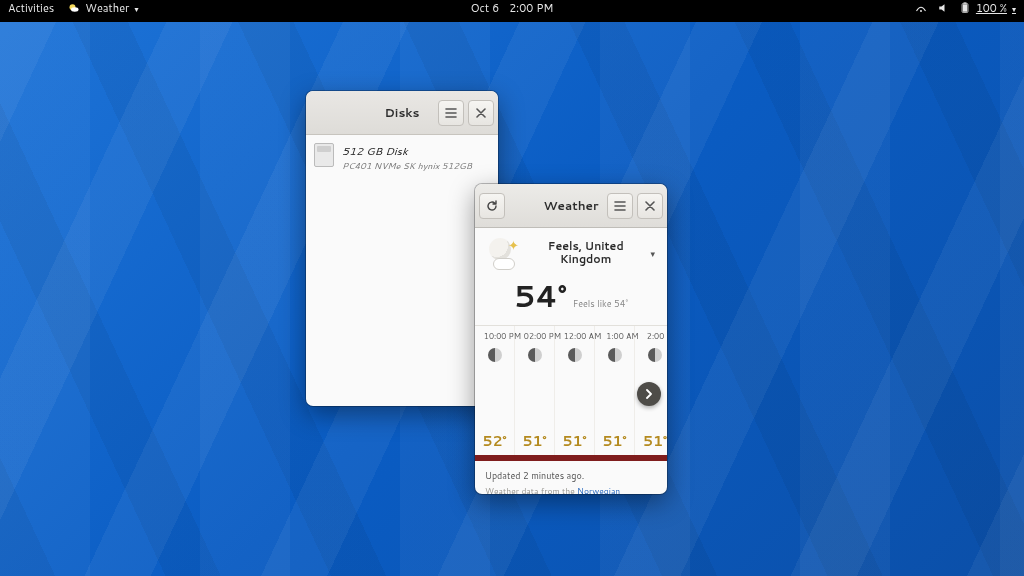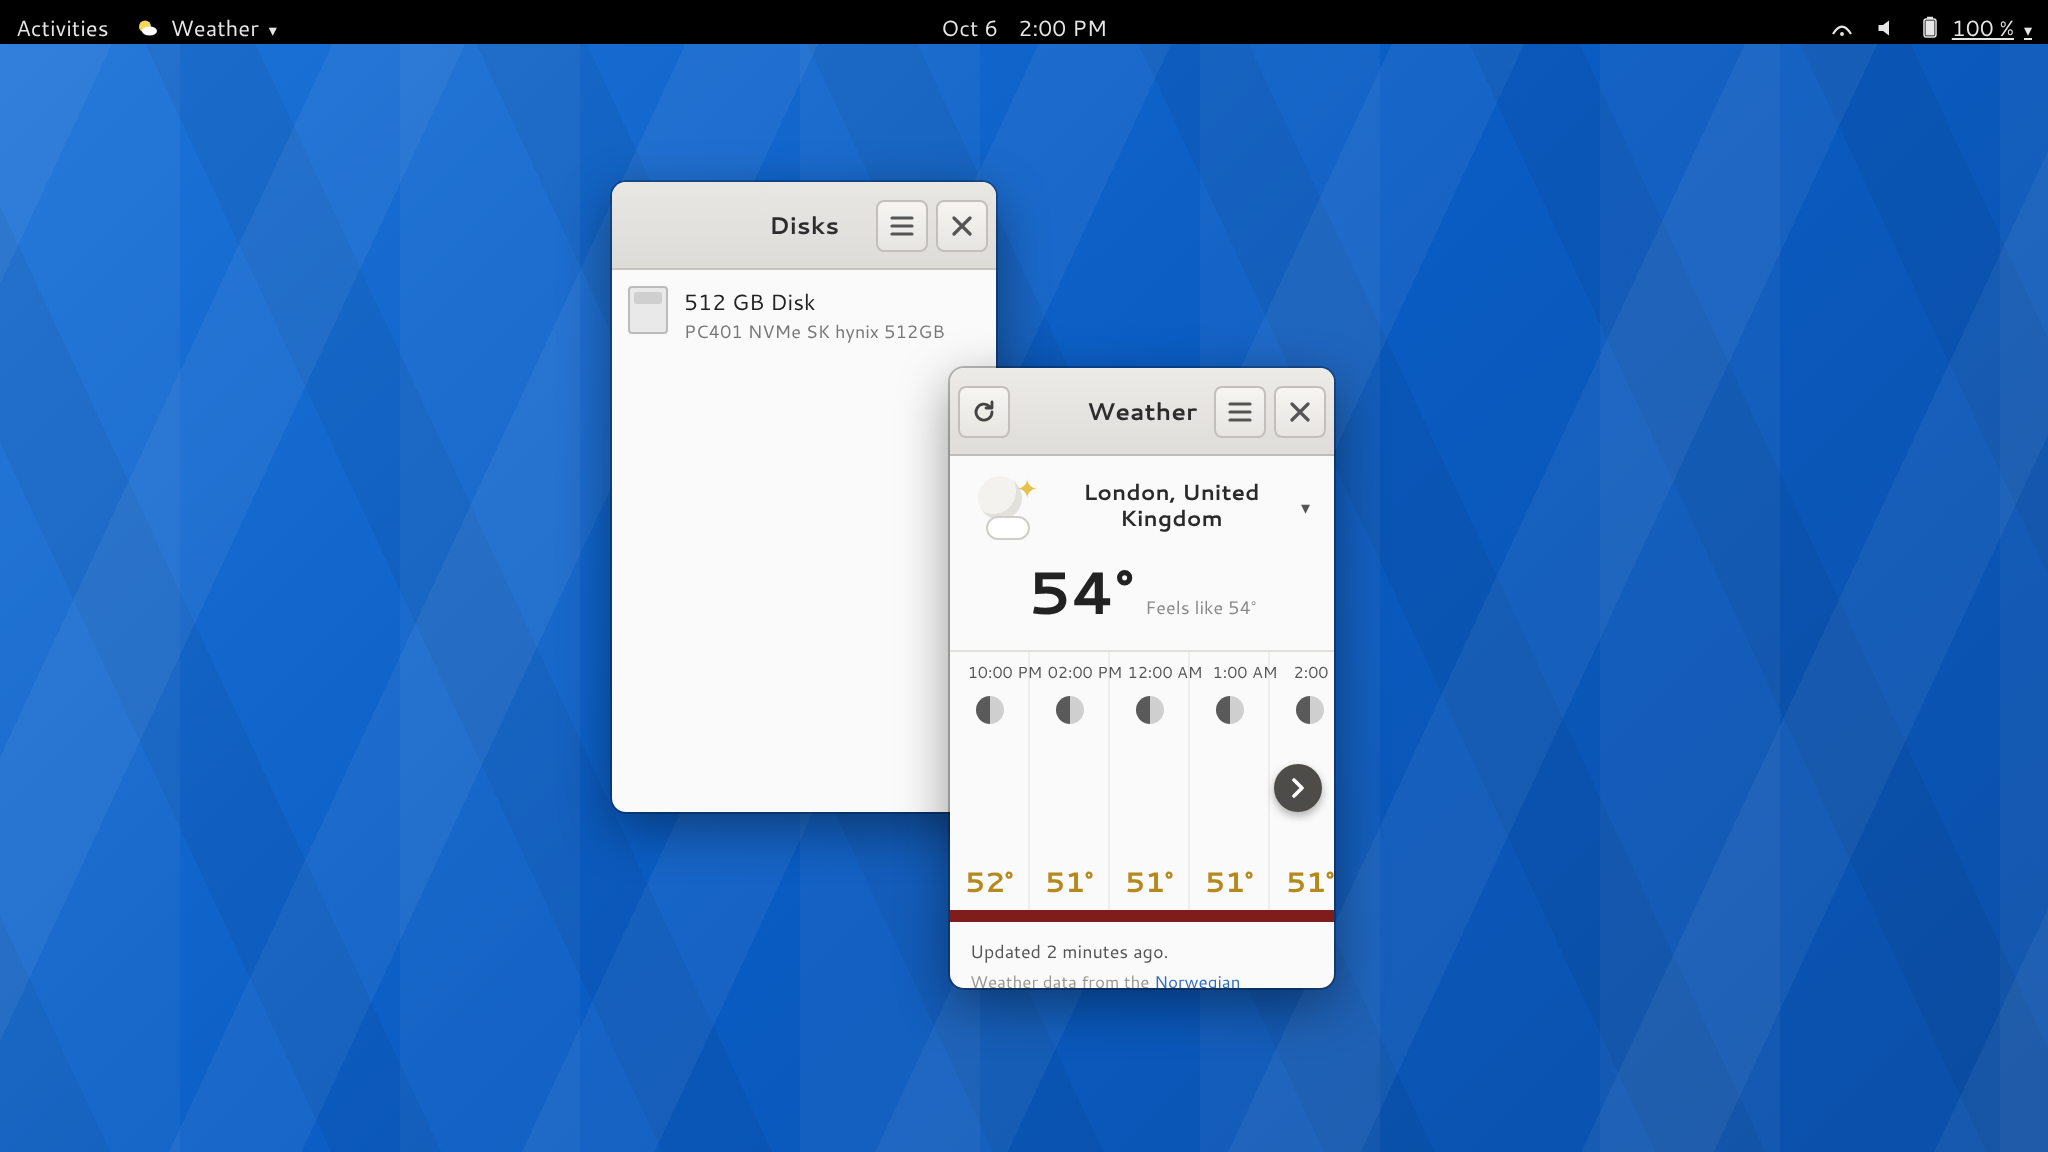--- a/index.html
+++ b/index.html
@@ -19,21 +19,21 @@
   }
   .wall::after{
     background:
       repeating-linear-gradient(90deg, rgba(255,255,255,0.04) 0 90px, rgba(255,255,255,0) 90px 200px);
   }
 
   
   .topbar {
     position: absolute; top:0; left:0; right:0; height:22px;
     background:#000; color:#e6e6e6; font-size:11px;
-    display:flex; align-items:flex-end; padding:0 8px;
+    display:flex; align-items:flex-start; padding:0 8px;
     z-index:100;
   }
   .topbar .center { position:absolute; left:50%; transform:translateX(-50%); display:flex; gap:10px; }
   .topbar .right { margin-left:auto; display:flex; align-items:center; gap:10px;text-decoration:underline; }
   .topbar .left { display:flex; align-items:center; gap:14px; }
   .topbar .item { display:flex; align-items:center; gap:5px; cursor:pointer; }
   .tri-down { font-size:8px; position:relative; top:1px; }
   .ico { width:12px; height:12px; display:inline-block; }
 
   
@@ -54,21 +54,21 @@
     width:26px; height:26px; border:1px solid #c3c0bb; border-radius:4px;
     background:linear-gradient(#f6f5f2,#e7e5e1);
     display:flex; align-items:center; justify-content:center;
     color:#444; font-size:13px; cursor:pointer;
   }
   .hb-left{ display:flex; gap:4px; margin-left:4px; z-index:1;}
   .hb-right{ display:flex; gap:4px; margin-left:auto; margin-right:4px; z-index:1;}
 
   
   #disks { left:306px; top:91px; width:192px; height:315px; }
-  #disks .body { padding:4px 0; }
+  #disks .body { padding:4px 0;font-style:italic; }
   .disk-row { display:flex; gap:8px; padding:4px 8px; align-items:flex-start; cursor:pointer;}
   .disk-icon { width:20px; height:24px; background:#e9e9e9; border:1px solid #bbb; border-radius:2px; position:relative; flex:none;}
   .disk-icon::after{content:""; position:absolute; left:2px; right:2px; top:2px; height:6px; background:#cfcfcf; border-radius:1px;}
   .disk-text .t1{ font-size:11px; color:#222; }
   .disk-text .t2{ font-size:9px; color:#777; }
 
   
   #weather { left:475px; top:184px; width:192px; height:310px; }
   #weather .headerbar { border-bottom-color:#bfbdb8; }
   .w-body { font-size:11px; color:#333; }
@@ -206,21 +206,21 @@
   </div>
 
   <div class="w-body">
     <div class="loc-row">
       <div class="cond-icon">
         <div class="moon"></div>
           <span class="spark">✦</span>
           <div class="cloud"></div>
       </div>
       <div class="loc-col">
-        <div class="loc-name">London, United Kingdom</div>
+        <div class="loc-name">Feels, United Kingdom</div>
       </div>
       <span class="loc-caret">▾</span>
     </div>
     <div class="temp-row">
       <span class="temp-big">54°</span>
       <span class="feels">Feels like 54°</span>
     </div>
 
     <div class="hourly">
       <div class="hour-cols" id="hour-cols">

